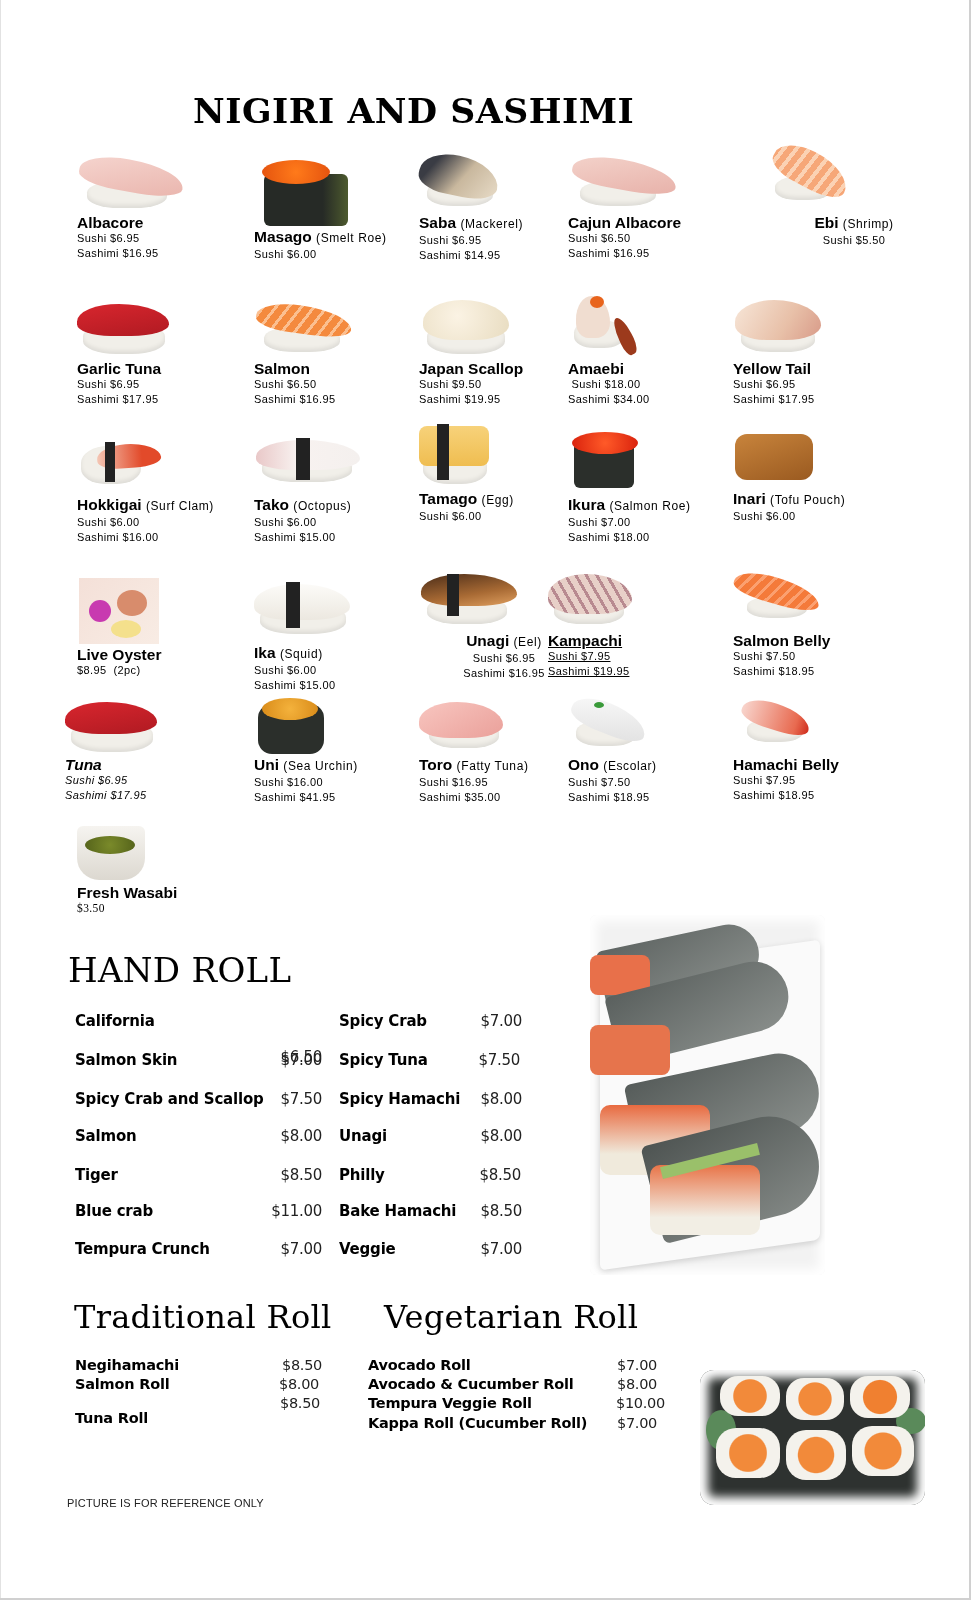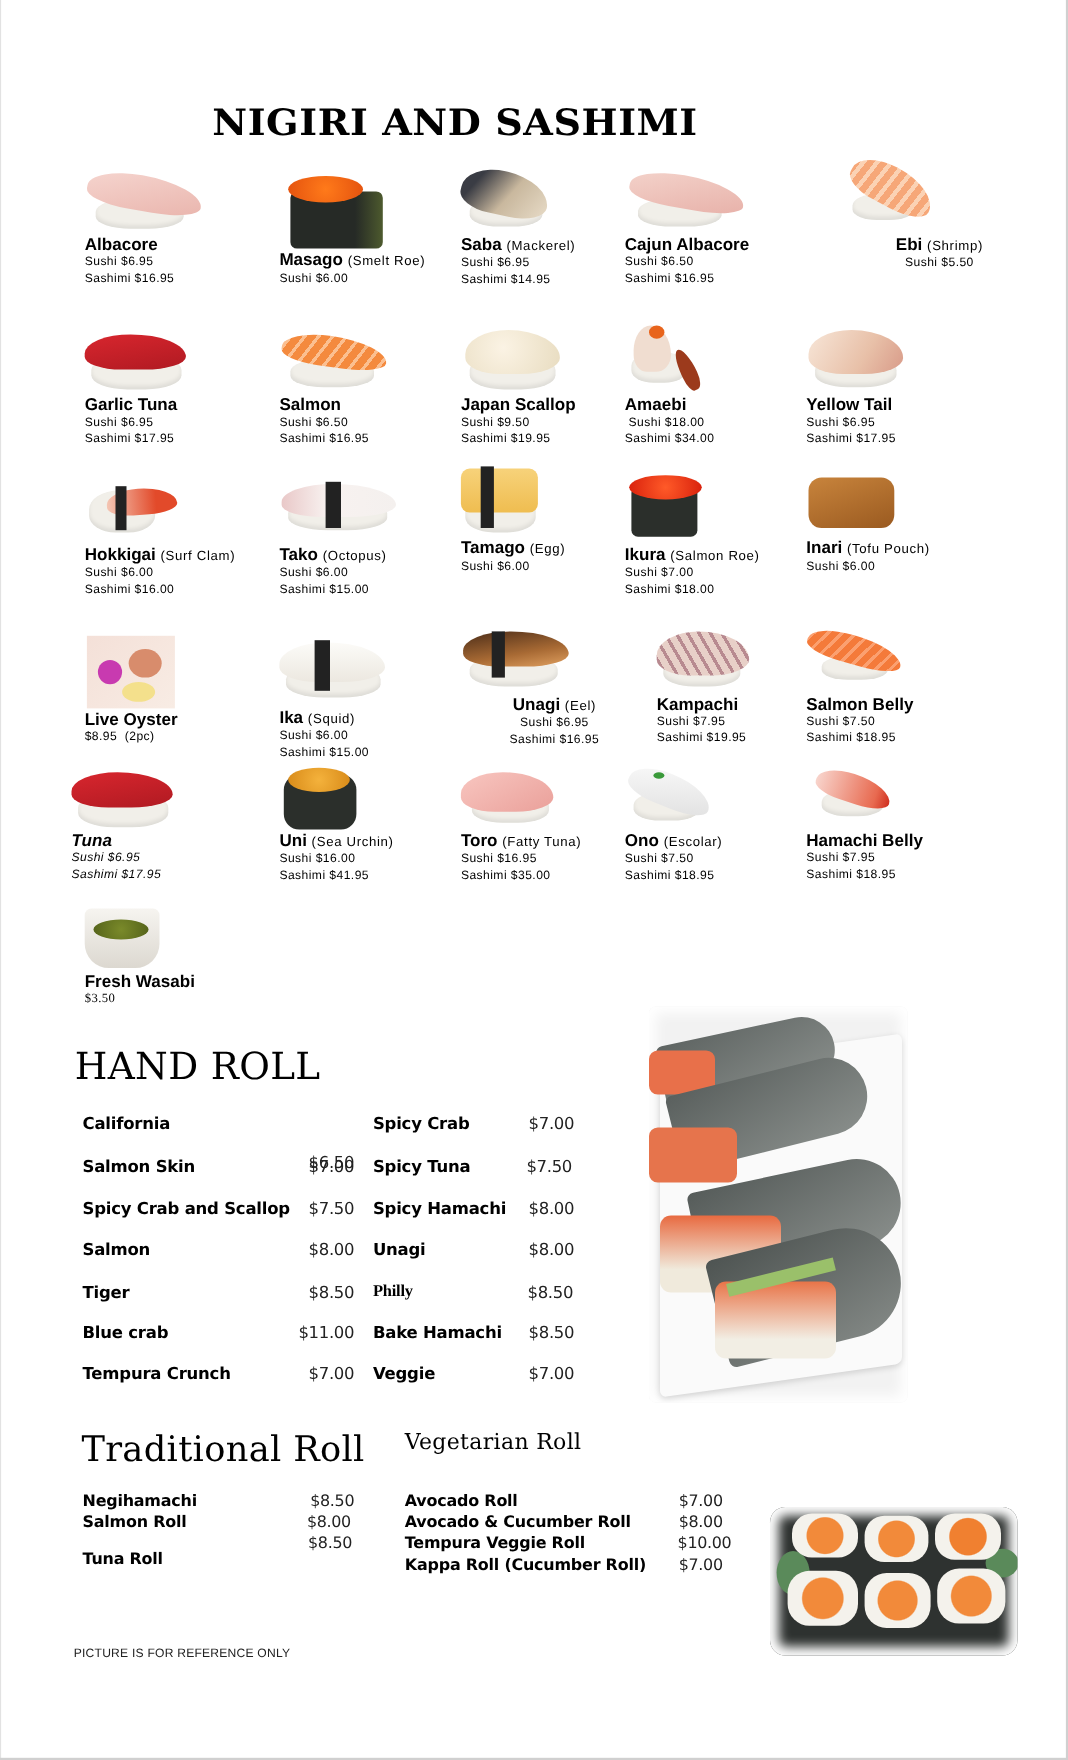--- a/index.html
+++ b/index.html
@@ -219,21 +219,21 @@
   <div class="img" style="height:58px;">
     <div class="rice" style="left:8px; top:22px; width:80px; height:28px;"></div>
     <div class="fish" style="left:2px; top:0px; width:96px; height:32px; background:linear-gradient(170deg,#4a2c18,#a86a34 60%,#e0a060);"></div>
     <div class="nori-band" style="left:28px; top:0px; width:12px; height:42px;"></div>
   </div>
   <div class="name"><span>Unagi</span> <span class="sub">(Eel)</span></div>
   <div class="price">Sushi $6.95</div>
   <div class="price">Sashimi $16.95</div>
 </div>
 
-<div class="item" style="left:597px; top:574px;">
+<div class="item" style="left:548px; top:574px;text-decoration:underline;">
   <div class="img" style="height:58px;">
     <div class="rice" style="left:6px; top:22px; width:70px; height:28px;"></div>
     <div class="fish" style="left:0px; top:0px; width:84px; height:40px; background:repeating-linear-gradient(60deg,#e8d0c8 0 6px,#b88a90 6px 9px);"></div>
   </div>
   <div class="name"><span>Kampachi</span></div>
   <div class="price">Sushi $7.95</div>
   <div class="price">Sashimi $19.95</div>
 </div>
 
 <div class="item" style="left:733px; top:574px;">
@@ -327,21 +327,21 @@
 
 <div>
   <div class="hr-row" style="left:339px; top:1012px;">Spicy Crab</div>
   <div class="hr-price" style="left:440px; width:82px; top:1012px;">$7.00</div>
   <div class="hr-row" style="left:339px; top:1051px;">Spicy Tuna</div>
   <div class="hr-price" style="left:438px; width:82px; top:1051px;">$7.50</div>
   <div class="hr-row" style="left:339px; top:1090px;">Spicy Hamachi</div>
   <div class="hr-price" style="left:440px; width:82px; top:1090px;">$8.00</div>
   <div class="hr-row" style="left:339px; top:1127px;">Unagi</div>
   <div class="hr-price" style="left:440px; width:82px; top:1127px;">$8.00</div>
-  <div class="hr-row" style="left:339px; top:1166px;font-family:Liberation Serif, serif;">Philly</div>
+  <div class="hr-row" style="left:339px; top:1166px;">Philly</div>
   <div class="hr-price" style="left:439px; width:82px; top:1166px;">$8.50</div>
   <div class="hr-row" style="left:339px; top:1202px;">Bake Hamachi</div>
   <div class="hr-price" style="left:440px; width:82px; top:1202px;">$8.50</div>
   <div class="hr-row" style="left:339px; top:1240px;">Veggie</div>
   <div class="hr-price" style="left:440px; width:82px; top:1240px;">$7.00</div>
 </div>
 
 <div class="photo" style="left:590px; top:915px; width:235px; height:360px; background:#f2f2f2; border-radius:6px; box-shadow:0 0 12px 6px #fff inset;">
   <div style="position:absolute; left:10px; top:40px; width:220px; height:300px; background:#fafafa; transform:skewY(-8deg); border-radius:6px; box-shadow:0 2px 6px rgba(0,0,0,0.15);"></div>
   <div style="position:absolute; left:10px; top:20px; width:160px; height:60px; background:linear-gradient(160deg,#5e6462,#8a8f8c); transform:rotate(-12deg); border-radius:8px 40px 40px 8px;"></div>
@@ -349,21 +349,21 @@
   <div style="position:absolute; left:20px; top:60px; width:180px; height:70px; background:linear-gradient(160deg,#5a605e,#8a8f8c); transform:rotate(-14deg); border-radius:8px 50px 50px 8px;"></div>
   <div style="position:absolute; left:0px; top:110px; width:80px; height:50px; background:#e6744c; border-radius:8px;"></div>
   <div style="position:absolute; left:40px; top:150px; width:190px; height:80px; background:linear-gradient(160deg,#565c5a,#8a8f8c); transform:rotate(-12deg); border-radius:8px 50px 50px 8px;"></div>
   <div style="position:absolute; left:10px; top:190px; width:110px; height:70px; background:linear-gradient(180deg,#e86a40,#f0eadc 70%); border-radius:10px;"></div>
   <div style="position:absolute; left:60px; top:210px; width:170px; height:100px; background:linear-gradient(160deg,#4e5452,#858a87); transform:rotate(-14deg); border-radius:8px 60px 60px 8px;"></div>
   <div style="position:absolute; left:60px; top:250px; width:110px; height:70px; background:linear-gradient(180deg,#e87448,#f2eee4 75%); border-radius:10px;"></div>
   <div style="position:absolute; left:70px; top:240px; width:100px; height:12px; background:#9ac06a; transform:rotate(-14deg);"></div>
 </div>
 
 <div class="section-title" style="left:74px; top:1298px; font-size:32px;">Traditional Roll</div>
-<div class="section-title" style="left:368px; top:1298px; font-size:20px;">Vegetarian Roll</div>
+<div class="section-title" style="left:384px; top:1298px; font-size:32px;">Vegetarian Roll</div>
 
 <div>
   <div class="tr-row" style="left:75px; top:1357px;">Negihamachi</div>
   <div class="tr-price" style="left:282px; top:1357px;">$8.50</div>
   <div class="tr-row" style="left:75px; top:1376px;">Salmon Roll</div>
   <div class="tr-price" style="left:279px; top:1376px;">$8.00</div>
   <div class="tr-row" style="left:75px; top:1395px;margin-top:15px;">Tuna Roll</div>
   <div class="tr-price" style="left:280px; top:1395px;">$8.50</div>
 </div>
 

